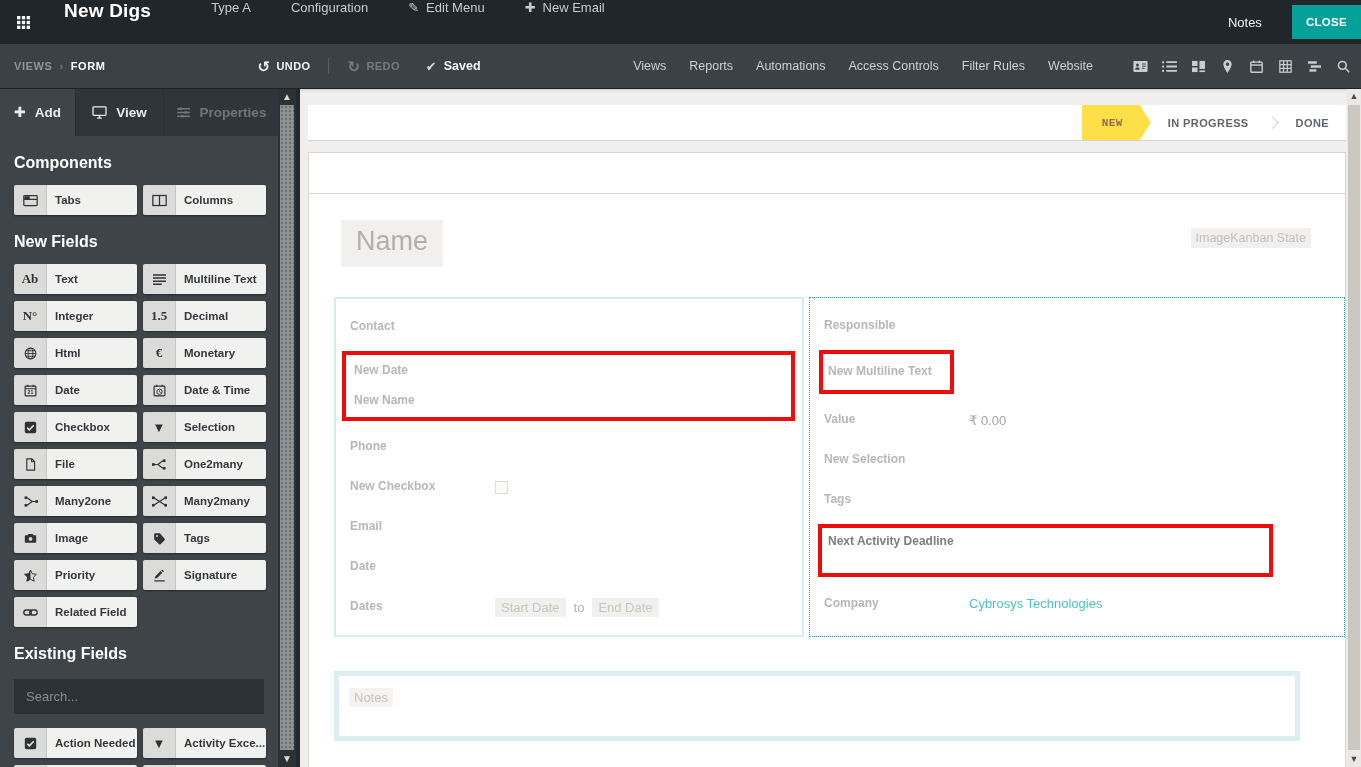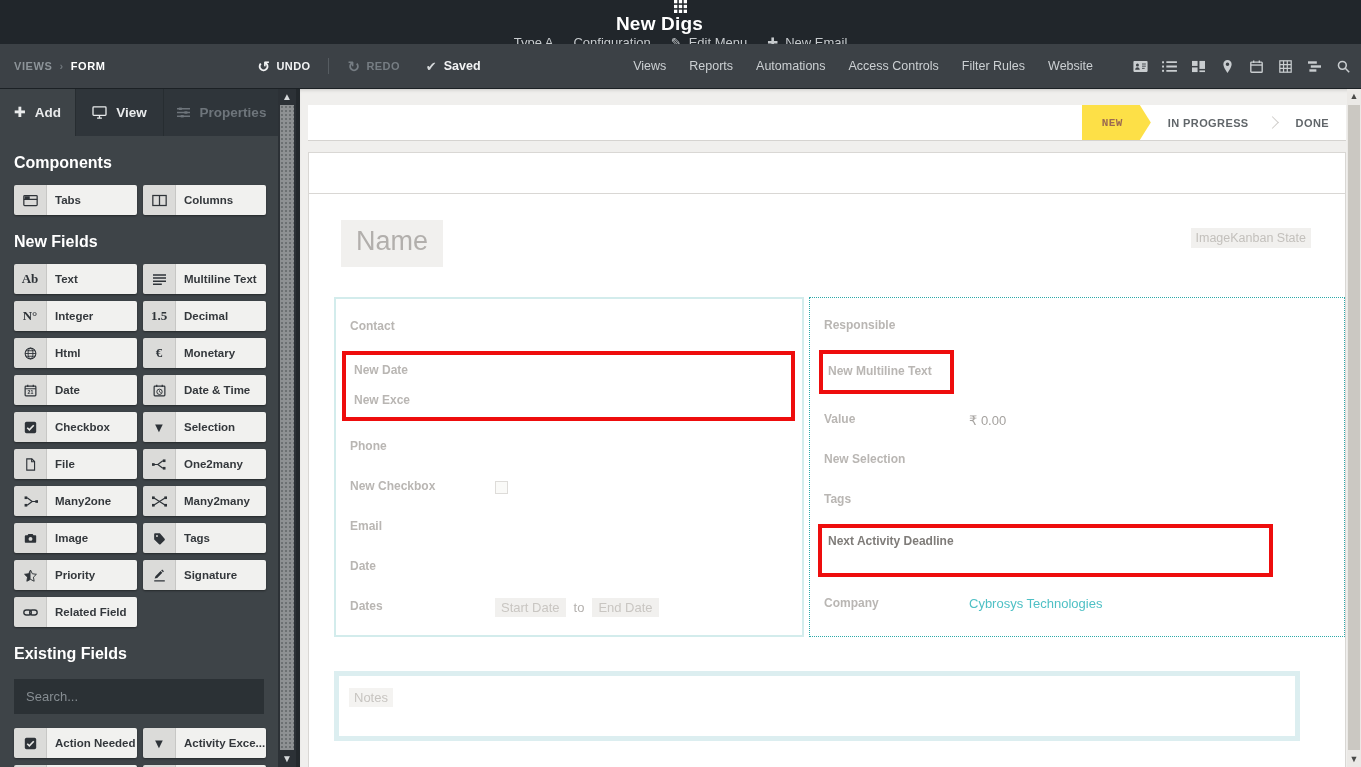--- a/index.html
+++ b/index.html
@@ -2,24 +2,24 @@
 <html style="--accent: #05a099; --red: #ee0d0d; --link: #4fc0c5;"><head>
 <meta charset="utf-8">
 <style>
   * { box-sizing: border-box; margin: 0; padding: 0; }
   html,body { width:1361px; height:767px; overflow:hidden; }
   body { font-family:"Liberation Sans","DejaVu Sans",sans-serif; background:#f0efed; }
   .icn { display:inline-flex; align-items:center; justify-content:center; line-height:1; }
   .icn svg { display:block; }
 
   
-  .topbar { height:44px; background:#21262b; display:flex; align-items:center; color:#fff;flex-direction:column; }
+  .topbar { height:44px; background:#21262b; display:flex; align-items:flex-start; color:#fff; }
   .apps-btn { width:46px; height:44px; display:flex; align-items:center; justify-content:center; color:#fff; cursor:pointer; }
   .app-title { font-size:19px; font-weight:bold; margin:0 60px 0 18px; letter-spacing:.2px; }
-  .tb-menus { display:flex; align-items:center; gap:20px; }
+  .tb-menus { display:flex; align-items:center; gap:40px; }
   .tb-item { font-size:13px; color:#c6cacd; display:flex; align-items:center; gap:7px; cursor:pointer; }
   .tb-item .icn { color:#c6cacd; font-size:13px; }
   .tb-right { margin-left:auto; display:flex; align-items:center; height:44px; }
   .notes-btn { font-size:13px; color:#eef0f1; margin-right:30px; cursor:pointer; }
   .close-btn { height:34px; padding:0 14px; background:var(--accent); color:#fff; font-size:11.5px; font-weight:bold; display:flex; align-items:center; letter-spacing:.3px; cursor:pointer; }
 
   
   .toolbar { height:44px; background:#3c4146; display:flex; align-items:center; color:#c4c8cb; box-shadow:0 1px 0 #1c2125; position:relative; z-index:5; }
   .crumbs { margin-left:14px; font-size:11px; font-weight:bold; letter-spacing:.6px; display:flex; gap:7px; align-items:center; }
   .crumb-root { color:#8d9499; cursor:pointer; }
@@ -515,21 +515,21 @@
       <div class="groups">
         <div class="grp grp-left" id="grp-left">
             <div class="o-row">
               <span class="o-label">Contact</span>
             </div>
             <div class="hl full">
               <div class="o-row">
                 <span class="o-label">New Date</span>
               </div>
               <div class="o-row">
-                <span class="o-label">New Exce</span>
+                <span class="o-label">New Name</span>
               </div>
             </div>
             <div class="o-row">
               <span class="o-label">Phone</span>
             </div>
             <div class="o-row">
               <span class="o-label">New Checkbox</span>
               <span class="o-checkbox"></span>
             </div>
             <div class="o-row">

